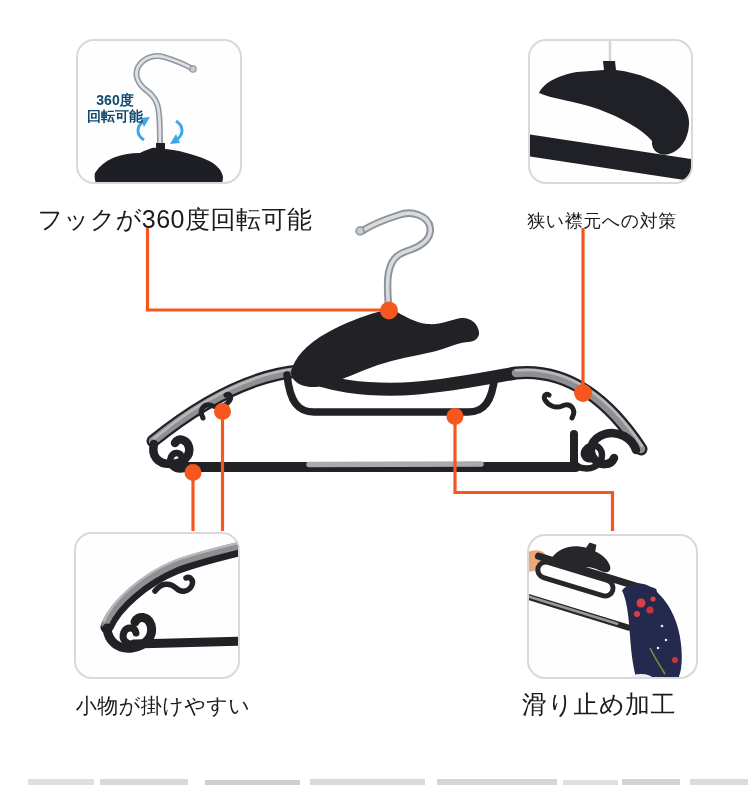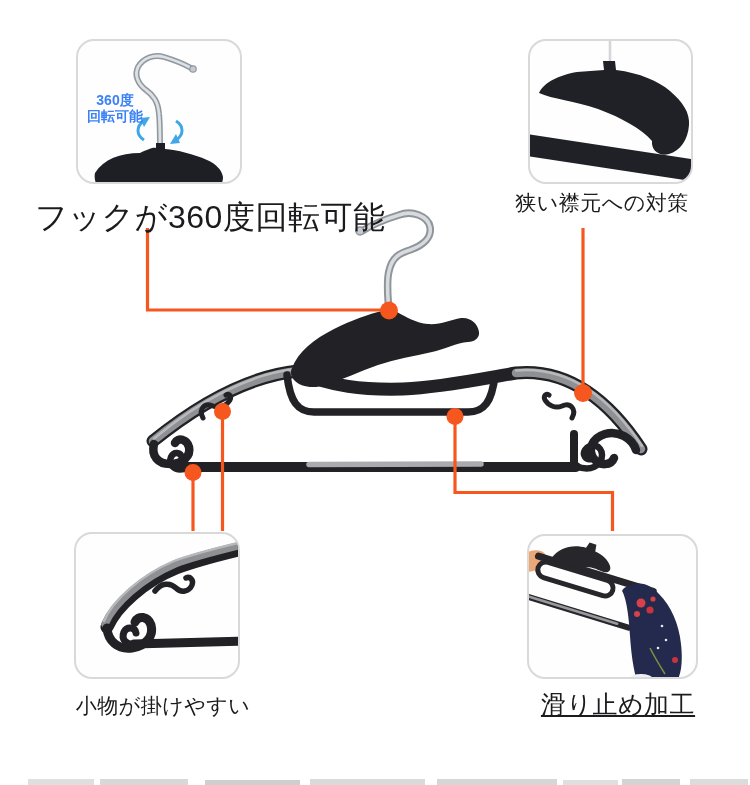--- a/index.html
+++ b/index.html
@@ -15,27 +15,27 @@
   }
   #inset1{left:76px;top:39px;width:166px;height:145px;}
   #inset2{left:528px;top:39px;width:165px;height:145px;}
   #inset3{left:74px;top:532px;width:166px;height:147px;}
   #inset4{left:527px;top:534px;width:171px;height:145px;}
   .inset svg{position:absolute;left:0;top:0;}
   .caption{
     position:absolute;color:#1b1b1d;text-align:center;white-space:nowrap;
     font-weight:400;letter-spacing:0.5px;
   }
-  #caption1{left:35px;top:196px;width:280px;font-size:32px;}
-  #caption2{left:492px;top:189px;width:220px;font-size:21px;}
+  #caption1{left:35px;top:203px;width:280px;font-size:25px;}
+  #caption2{left:492px;top:209px;width:220px;font-size:18px;}
   #caption3{left:53px;top:692px;width:220px;font-size:21px;}
-  #caption4{left:508px;top:688px;width:220px;font-size:25px;text-decoration:underline;}
+  #caption4{left:489px;top:688px;width:220px;font-size:25px;}
   .badge-red{
     position:absolute;left:2px;top:51px;width:70px;text-align:center;
-    color:#3b82f6;font-size:14px;font-weight:bold;line-height:16px;
+    color:#0c4a6e;font-size:14px;font-weight:bold;line-height:16px;
   }
   .badge-red span{display:block;}
 </style>
 </head>
 <body>
 
 <div class="canvas">
 
   <svg id="main-art" viewBox="0 0 750 785">
 

